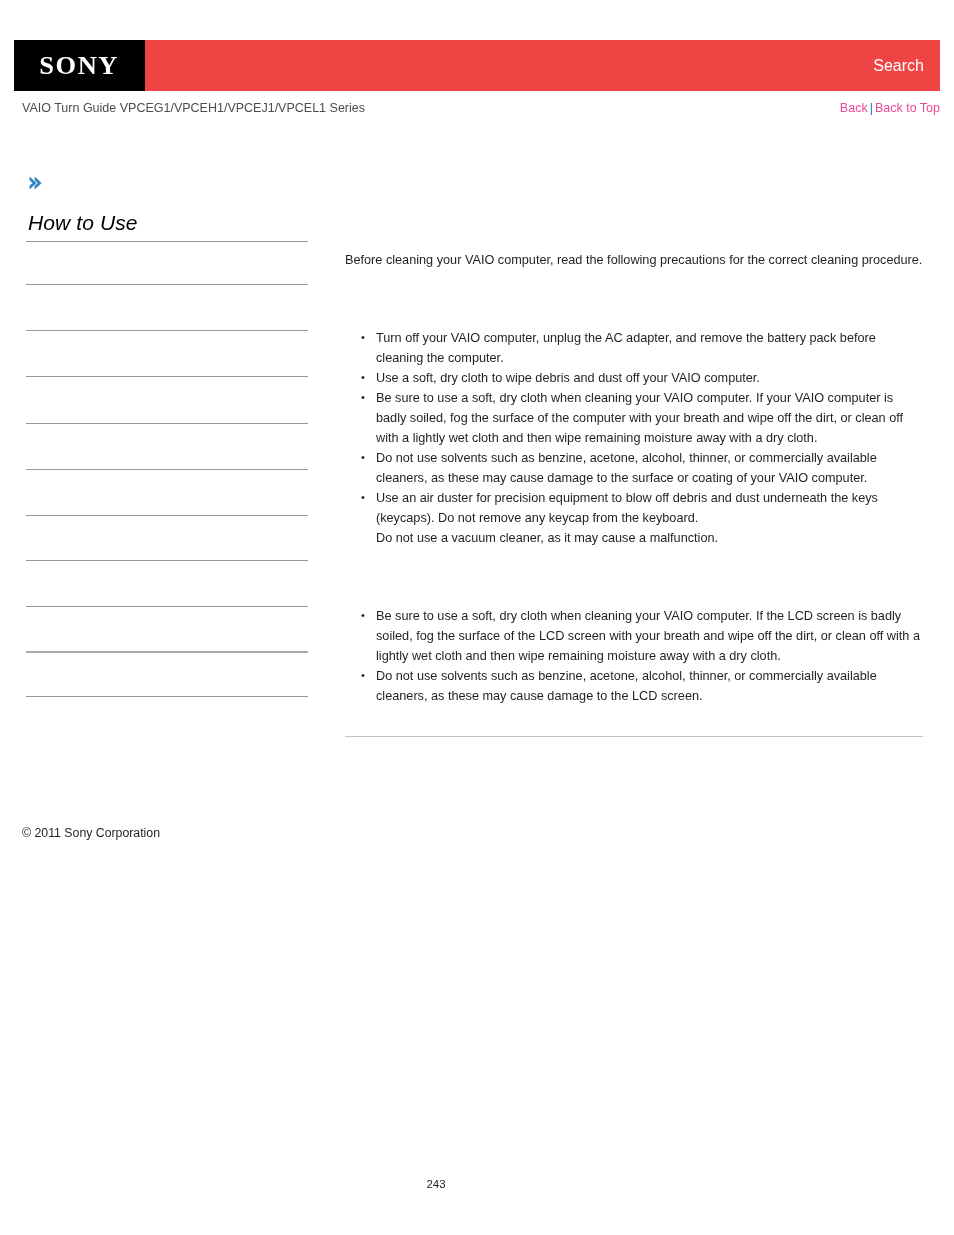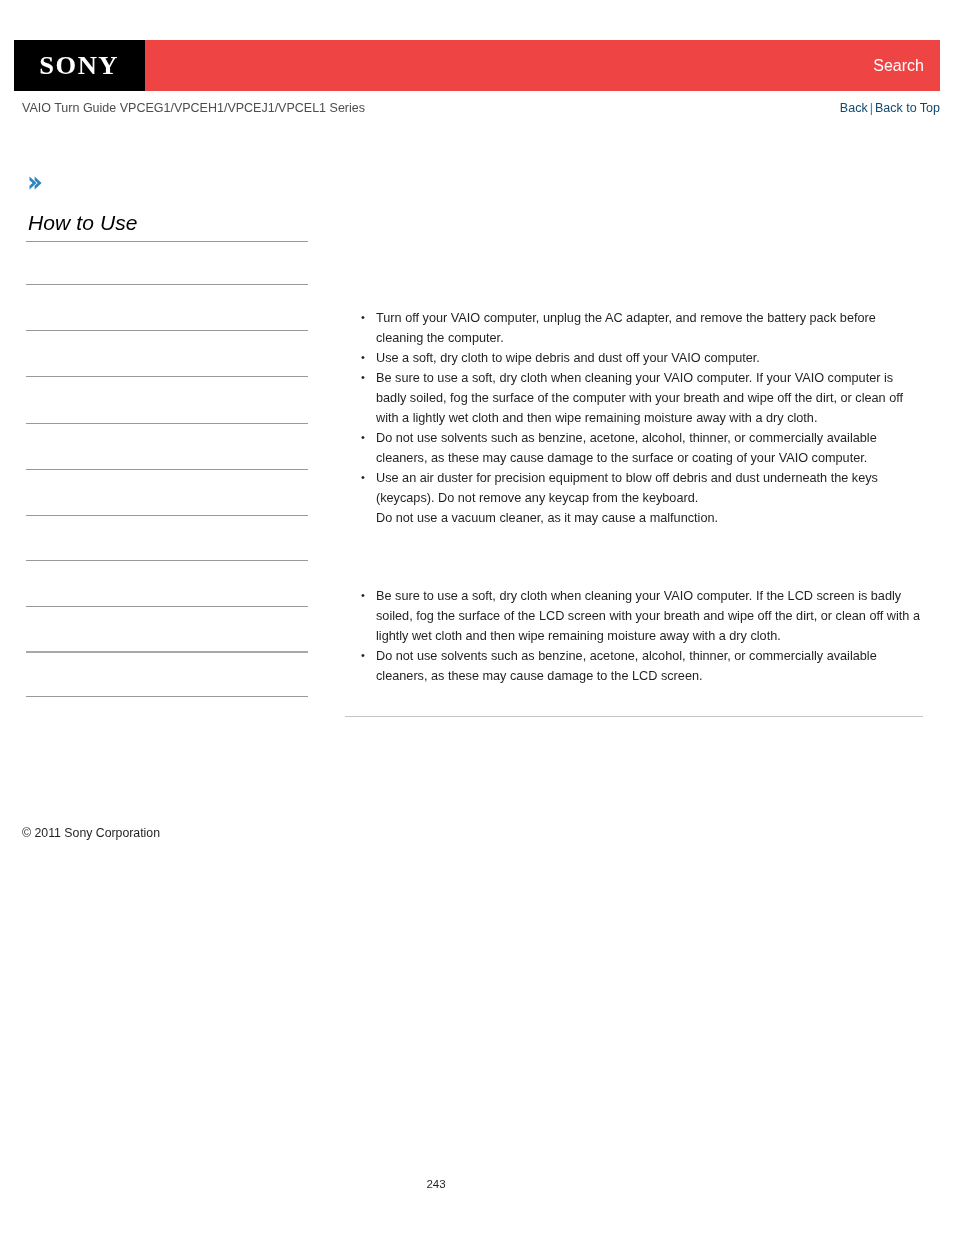--- a/index.html
+++ b/index.html
@@ -77,21 +77,21 @@
     white-space: nowrap;
   }
   #nav-links {
     position: absolute;
     right: 0px;
     top: 0;
     font-size: 12.5px;
     white-space: nowrap;
   }
   #nav-links a {
-    color: #0c4a6e;
+    color: #ec4899;
     text-decoration: none;
     cursor: pointer;
   }
   #nav-links .sep {
     color: #2277cc;
     margin: 0 2px;
   }
 
   
   #chevron-wrap {
@@ -290,20 +290,21 @@
   <hr class="side-rule heavy">
 
   <div style="height:43px">
     <a class="side-item" href="#"></a>
   </div>
   <hr class="side-rule">
 </div>
 
 <div id="content">
 
+  <p id="intro-paragraph">Before cleaning your VAIO computer, read the following precautions for the correct cleaning procedure.</p>
 
   <div id="block-computer">
     <div class="section-heading"></div>
     <ul class="bullet-list">
       <li>Turn off your VAIO computer, unplug the AC adapter, and remove the battery pack before cleaning the computer.</li>
       <li>Use a soft, dry cloth to wipe debris and dust off your VAIO computer.</li>
       <li>Be sure to use a soft, dry cloth when cleaning your VAIO computer. If your VAIO computer is badly soiled, fog the surface of the computer with your breath and wipe off the dirt, or clean off with a lightly wet cloth and then wipe remaining moisture away with a dry cloth.</li>
       <li>Do not use solvents such as benzine, acetone, alcohol, thinner, or commercially available cleaners, as these may cause damage to the surface or coating of your VAIO computer.</li>
       <li style="white-space:pre-line">Use an air duster for precision equipment to blow off debris and dust underneath the keys (keycaps). Do not remove any keycap from the keyboard.
 Do not use a vacuum cleaner, as it may cause a malfunction.</li>

